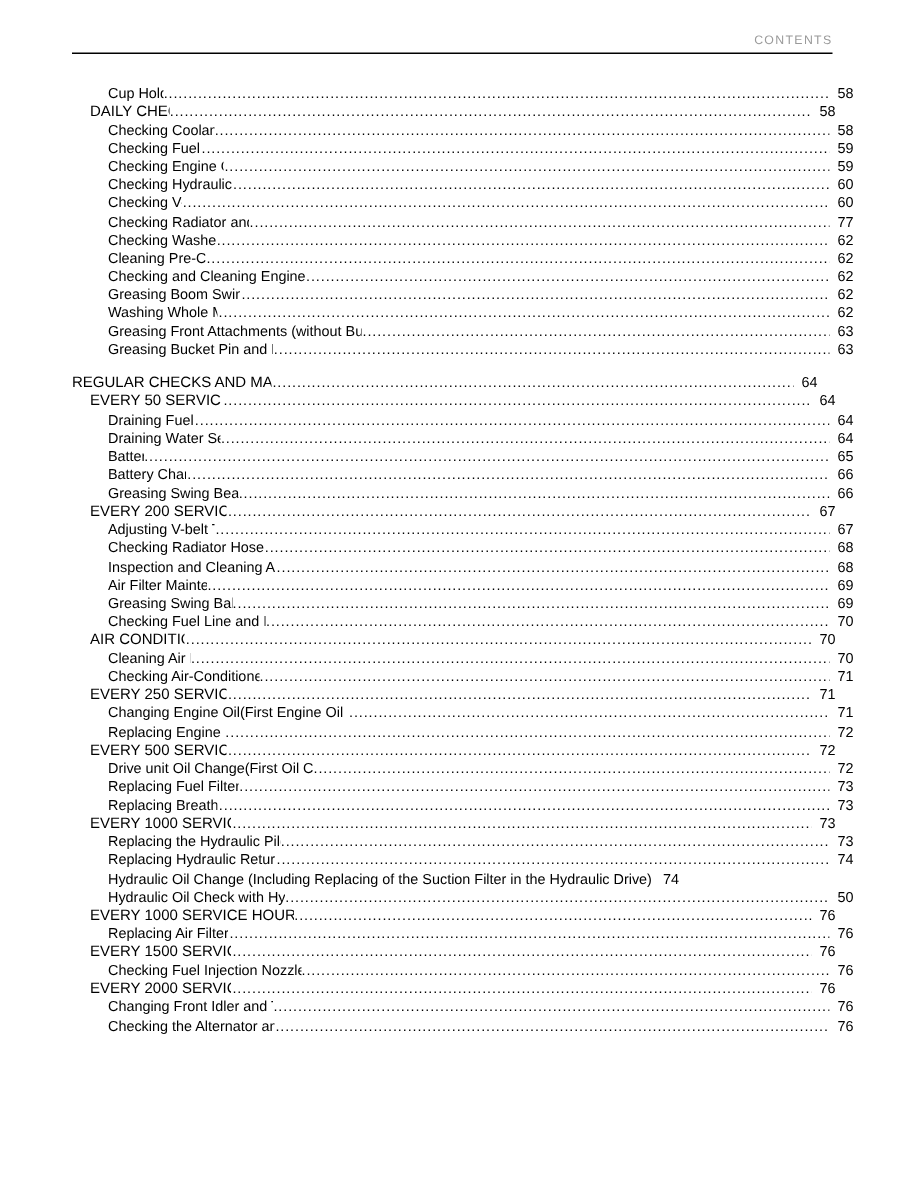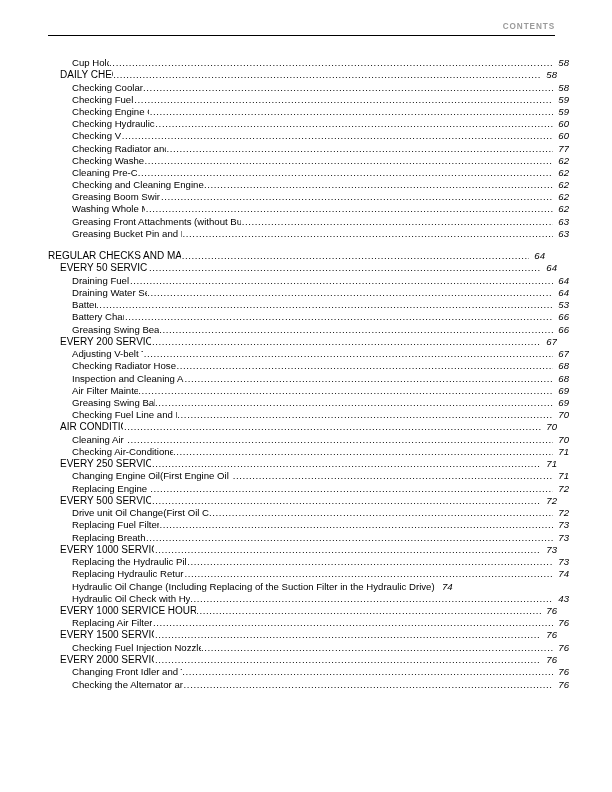--- a/index.html
+++ b/index.html
@@ -22,21 +22,20 @@
     width: 612px;
     height: 792px;
   }
 
   
   .header-area {
     position: absolute;
     left: 48px;
     top: 22px;
     width: 507px;
-    font-weight: bold;
   }
   .header-label {
     text-align: right;
     font-size: 8.2px;
     letter-spacing: 0.9px;
     color: #9a9a9a;
     font-family: "Liberation Sans", sans-serif;
     line-height: 10px;
     white-space: nowrap;
   }
@@ -84,21 +83,20 @@
   }
   .toc-entry .leader::after {
     content: "....................................................................................................................................................................................";
   }
 
   .toc-entry .pageno {
     flex: 0 0 auto;
     width: 15px;
     text-align: right;
     padding-left: 1px;
-    font-style: italic;
   }
 
   
   .lvl1 { padding-left: 0px; }      
   .lvl2 { padding-left: 12px; }     
   .lvl3 { padding-left: 24px; }     
 
   .lvl1 .title, .lvl2 .title { font-size: 10px; }
   .lvl1, .lvl2 { height: 12.4px; line-height: 12.4px; }
   .toc-entry.nodots .pageno { padding-left: 3px; }
@@ -207,21 +205,21 @@
         <span class="pageno">64</span>
       </div>
       <div class="toc-entry lvl3">
         <span class="title">Draining Water Separator</span>
         <span class="leader"></span>
         <span class="pageno">64</span>
       </div>
       <div class="toc-entry lvl3">
         <span class="title">Battery</span>
         <span class="leader"></span>
-        <span class="pageno">53</span>
+        <span class="pageno">65</span>
       </div>
       <div class="toc-entry lvl3">
         <span class="title">Battery Charging</span>
         <span class="leader"></span>
         <span class="pageno">66</span>
       </div>
       <div class="toc-entry lvl3">
         <span class="title">Greasing Swing Bearing Teeth</span>
         <span class="leader"></span>
         <span class="pageno">66</span>
@@ -326,21 +324,21 @@
         <span class="leader"></span>
         <span class="pageno">74</span>
       </div>
       <div class="toc-entry lvl3 nodots">
         <span class="title">Hydraulic Oil Change (Including Replacing of the Suction Filter in the Hydraulic Drive)</span>
         <span class="pageno">74</span>
       </div>
       <div class="toc-entry lvl3">
         <span class="title">Hydraulic Oil Check with Hydraulic Hammers</span>
         <span class="leader"></span>
-        <span class="pageno">43</span>
+        <span class="pageno">50</span>
       </div>
       <div class="toc-entry lvl2">
         <span class="title">EVERY 1000 SERVICE HOURS OR ONCE A YEAR</span>
         <span class="leader"></span>
         <span class="pageno">76</span>
       </div>
       <div class="toc-entry lvl3">
         <span class="title">Replacing Air Filter Element</span>
         <span class="leader"></span>
         <span class="pageno">76</span>

